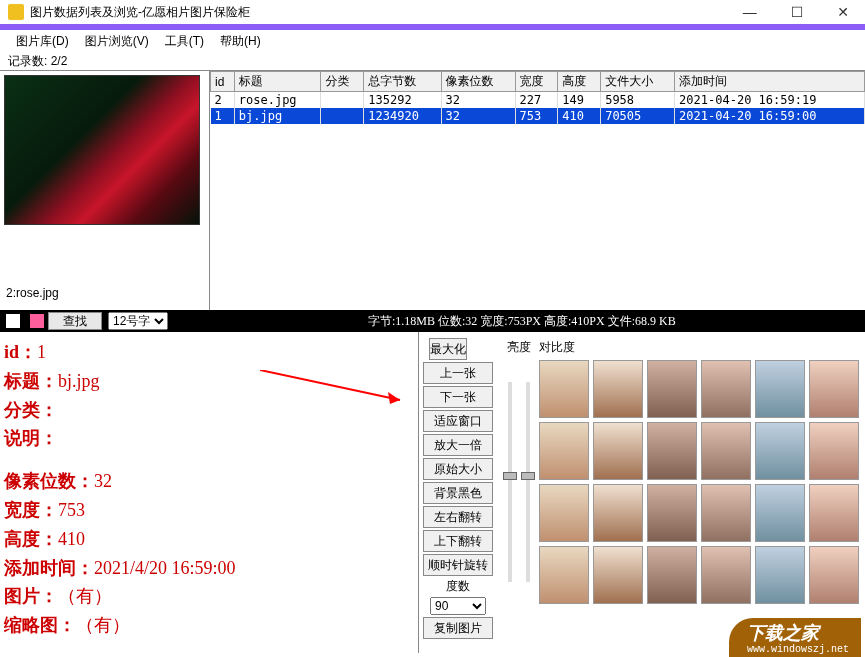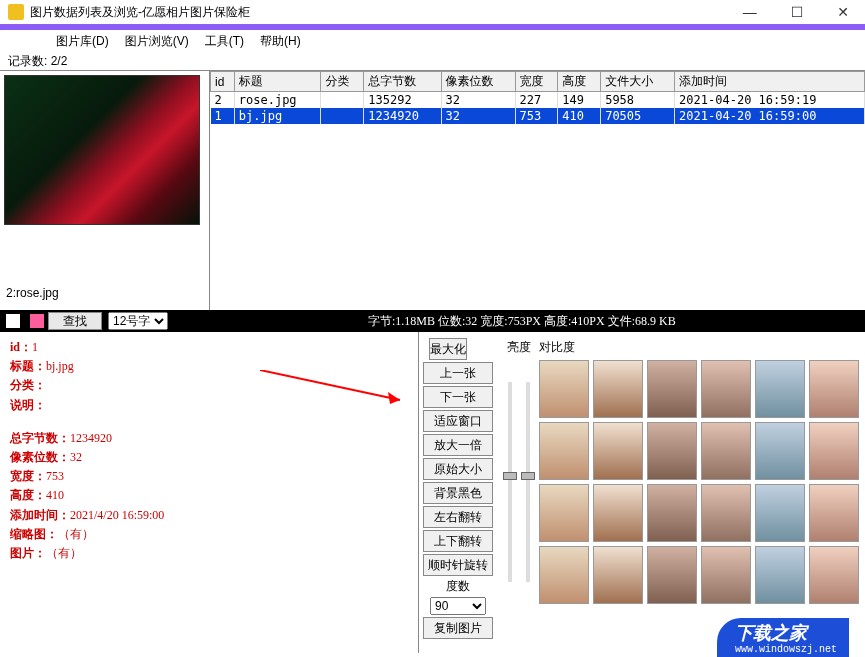--- a/index.html
+++ b/index.html
@@ -2,40 +2,40 @@
 <html><head>
 <meta charset="utf-8">
 <style>
 * { box-sizing: border-box; margin: 0; padding: 0; }
 body { font-family: "Microsoft YaHei", SimSun, sans-serif; font-size: 12px; background: #fff; width: 865px; height: 657px; overflow: hidden; position: relative; }
 .titlebar { height: 30px; display: flex; align-items: center; padding: 0 8px; border-bottom: 6px solid #8b5cf6; }
 .titlebar .icon { width: 16px; height: 16px; background: #f0c020; border-radius: 2px; margin-right: 6px; }
 .titlebar .title { flex: 1; font-size: 12px; }
 .win-controls { display: flex; gap: 18px; font-size: 14px; color: #333; }
 .win-controls span { cursor: pointer; padding: 2px 8px; }
-.menubar { height: 22px; display: flex; align-items: center; padding: 0 16px; gap: 16px; font-size: 12px; margin-left: 40px; }
+.menubar { height: 22px; display: flex; align-items: center; padding: 0 16px; gap: 16px; font-size: 12px; }
 .menubar span { cursor: pointer; }
 .record-row { height: 18px; padding: 0 8px; font-size: 12px; display: flex; align-items: center; }
 .upper { display: flex; height: 240px; border-top: 1px solid #888; }
 .preview-pane { width: 210px; border-right: 1px solid #888; display: flex; flex-direction: column; }
 .preview-img { margin: 4px; width: 196px; height: 150px; background: linear-gradient(135deg,#0a3015 0%,#071a0c 40%,#8b0f20 55%,#c8152a 65%,#5a0912 80%,#041208 100%); border: 1px solid #333; }
 .preview-cap { margin-top: 55px; padding: 2px 6px; font-size: 12px; }
 .table-pane { flex: 1; overflow: auto; }
 table { border-collapse: collapse; width: 100%; font-size: 12px; }
 th { background: #f0f0f0; border: 1px solid #999; padding: 1px 4px; text-align: left; font-weight: normal; font-family: SimSun, sans-serif; }
 td { border-right: 1px solid #ddd; padding: 1px 4px; font-family: SimSun, monospace; white-space: nowrap; }
 tr.selected td { background: #0a48d8; color: #fff; }
 .search-row { height: 22px; background: #000; display: flex; align-items: center; color: #fff; font-size: 12px; }
 .search-row .sq { width: 14px; height: 14px; background: #fff; margin: 0 6px; }
 .search-row .pink { width: 14px; height: 14px; background: #ff5e9c; margin: 0 4px; }
 .search-row button { font-size: 12px; padding: 0 14px; height: 18px; background: #e8e8e8; border: 1px solid #888; cursor: pointer; }
 .search-row select { font-size: 12px; height: 18px; margin-left: 6px; }
 .status-right { margin-left: 200px; color: #fff; font-family: SimSun; }
 .lower { display: flex; height: 321px; }
-.detail-pane { width: 440px; border-right: 1px solid #888; padding: 6px 10px; font-size: 12px; line-height: 1.6; font-family: SimSun; }
+.detail-pane { width: 440px; border-right: 1px solid #888; padding: 6px 4px; font-size: 18px; line-height: 1.6; font-family: SimSun; }
 .detail-pane .lbl { color: #c00; font-weight: bold; }
 .detail-pane .val { color: #c00; }
 .gallery-pane { flex: 1; display: flex; }
 .btn-col { width: 78px; padding: 6px 4px; display: flex; flex-direction: column; gap: 2px; }
 .btn-col button { font-size: 12px; height: 22px; background: #f0f0f0; border: 1px solid #888; cursor: pointer; white-space: nowrap; }
 .btn-col .degree-row { display: flex; align-items: center; font-size: 12px; gap: 2px; flex-direction: column; }
 .btn-col .degree-row select { width: 56px; font-size: 12px; }
 .right-text-row { display: flex; gap: 8px; height: 22px; align-items: center; padding: 2px 6px; font-size: 12px; }
 .thumbs-area { flex: 1; padding: 4px; }
 .thumbs-wrap { display: flex; }
@@ -43,21 +43,21 @@
 .slider .track { width: 4px; height: 200px; background: #ddd; position: relative; }
 .slider .handle { position: absolute; top: 90px; left: -5px; width: 14px; height: 8px; background: #bbb; border: 1px solid #666; }
 .thumbs { flex: 1; display: grid; grid-template-columns: repeat(6, 1fr); gap: 4px; padding: 2px; }
 .thumb { width: 50px; height: 58px; border: 1px solid #999; background: #eee; position: relative; overflow: hidden; }
 .thumb.s1 { background: linear-gradient(#e8d8c0,#c09070); }
 .thumb.s2 { background: linear-gradient(#f0e0d0,#a07050); }
 .thumb.s3 { background: linear-gradient(#d0b0a0,#806050); }
 .thumb.s4 { background: linear-gradient(#e0c0b0,#907060); }
 .thumb.s5 { background: linear-gradient(#c0d0e0,#7090a0); }
 .thumb.s6 { background: linear-gradient(#f0d0c0,#b08070); }
-.watermark { position: absolute; right: 16px; bottom: 0; background: #1d4ed8; color: #fff; font-size: 18px; font-style: italic; font-weight: bold; padding: 6px 12px 2px 18px; border-top-left-radius: 24px; line-height: 1.1; }
+.watermark { position: absolute; right: 4px; bottom: 0; background: #a16207; color: #fff; font-size: 18px; font-style: italic; font-weight: bold; padding: 6px 12px 2px 18px; border-top-left-radius: 24px; line-height: 1.1; }
 .watermark .url { font-size: 10px; font-style: normal; font-weight: normal; display: block; font-family: Liberation Mono, monospace; }
 .arrow { position: absolute; left: 260px; top: 370px; pointer-events: none; }
 </style>
 </head>
 <body>
 
 <div class="titlebar">
   <div class="icon"></div>
   <div class="title">图片数据列表及浏览-亿愿相片图片保险柜</div>
   <div class="win-controls">
@@ -132,27 +132,26 @@
   <div class="status-right">字节:1.18MB 位数:32 宽度:753PX 高度:410PX 文件:68.9 KB</div>
 </div>
 
 <div class="lower">
   <div class="detail-pane">
     <div><span class="lbl">id：</span><span class="val">1</span></div>
     <div><span class="lbl">标题：</span><span class="val">bj.jpg</span></div>
     <div><span class="lbl">分类：</span><span class="val"></span></div>
     <div><span class="lbl">说明：</span><span class="val"></span></div>
     <div style="height:14px"></div>
-    <div><span class="lbl">总字节数：</span><span class="val">1234920</span></div>
     <div><span class="lbl">像素位数：</span><span class="val">32</span></div>
     <div><span class="lbl">宽度：</span><span class="val">753</span></div>
     <div><span class="lbl">高度：</span><span class="val">410</span></div>
     <div><span class="lbl">添加时间：</span><span class="val">2021/4/20 16:59:00</span></div>
+    <div><span class="lbl">图片：</span><span class="val">（有）</span></div>
     <div><span class="lbl">缩略图：</span><span class="val">（有）</span></div>
-    <div><span class="lbl">图片：</span><span class="val">（有）</span></div>
   </div>
   <div class="gallery-pane">
     <div class="btn-col">
       <div class="right-text-row">
         <button>最大化</button>
       </div>
       <button>上一张</button>
       <button>下一张</button>
       <button>适应窗口</button>
       <button>放大一倍</button>

